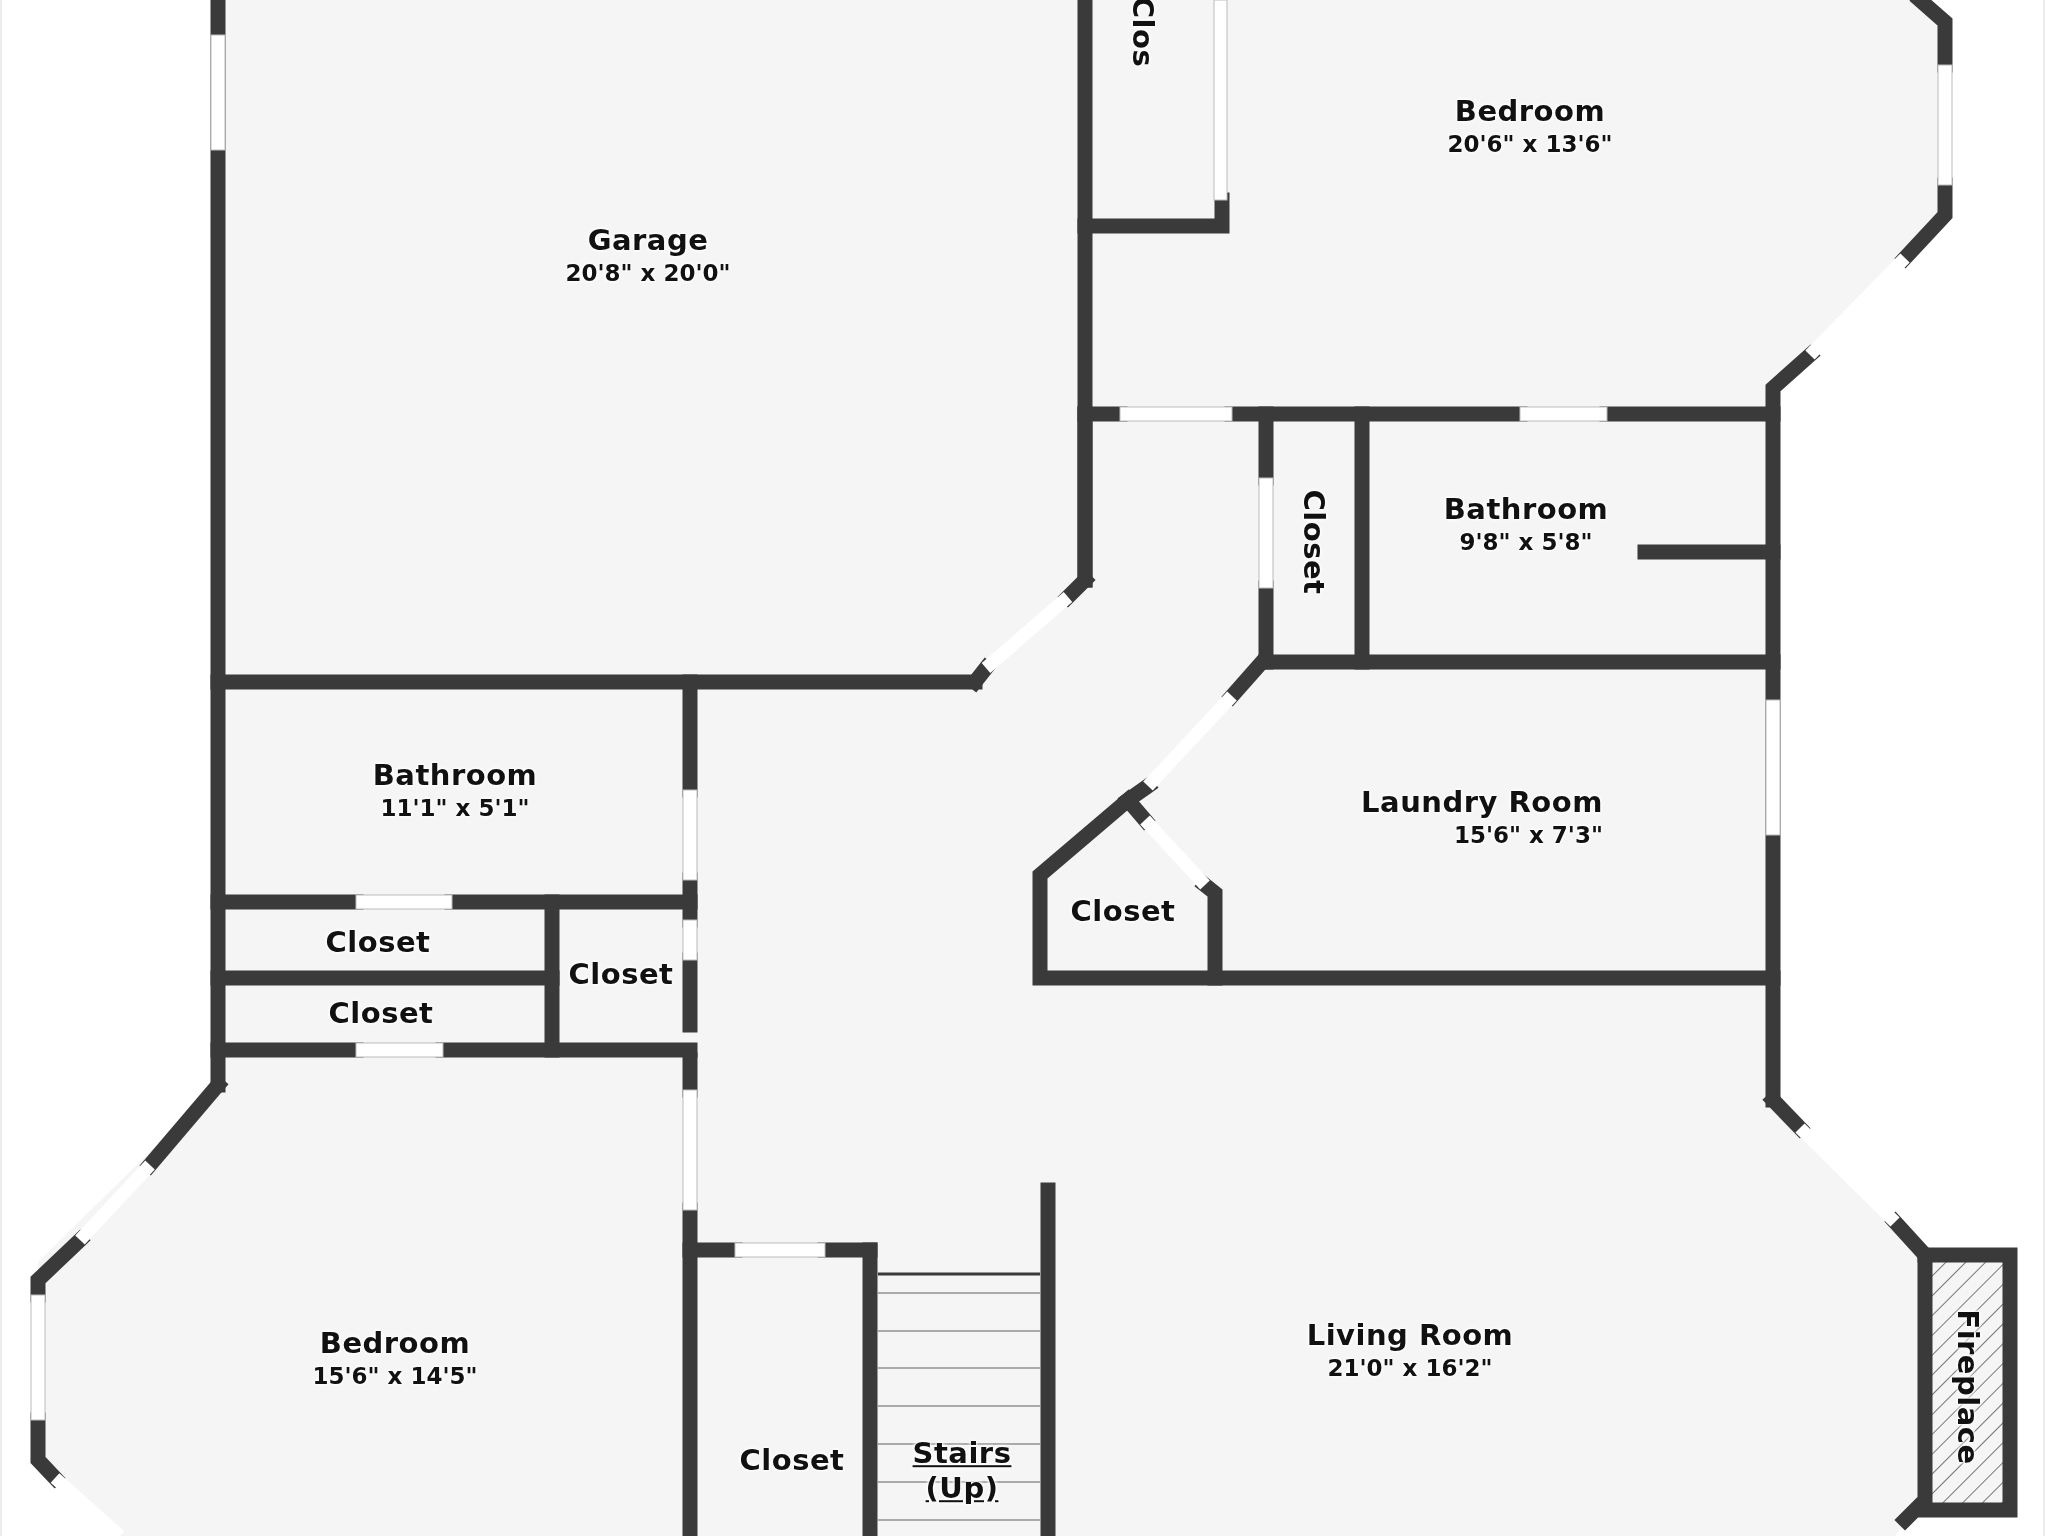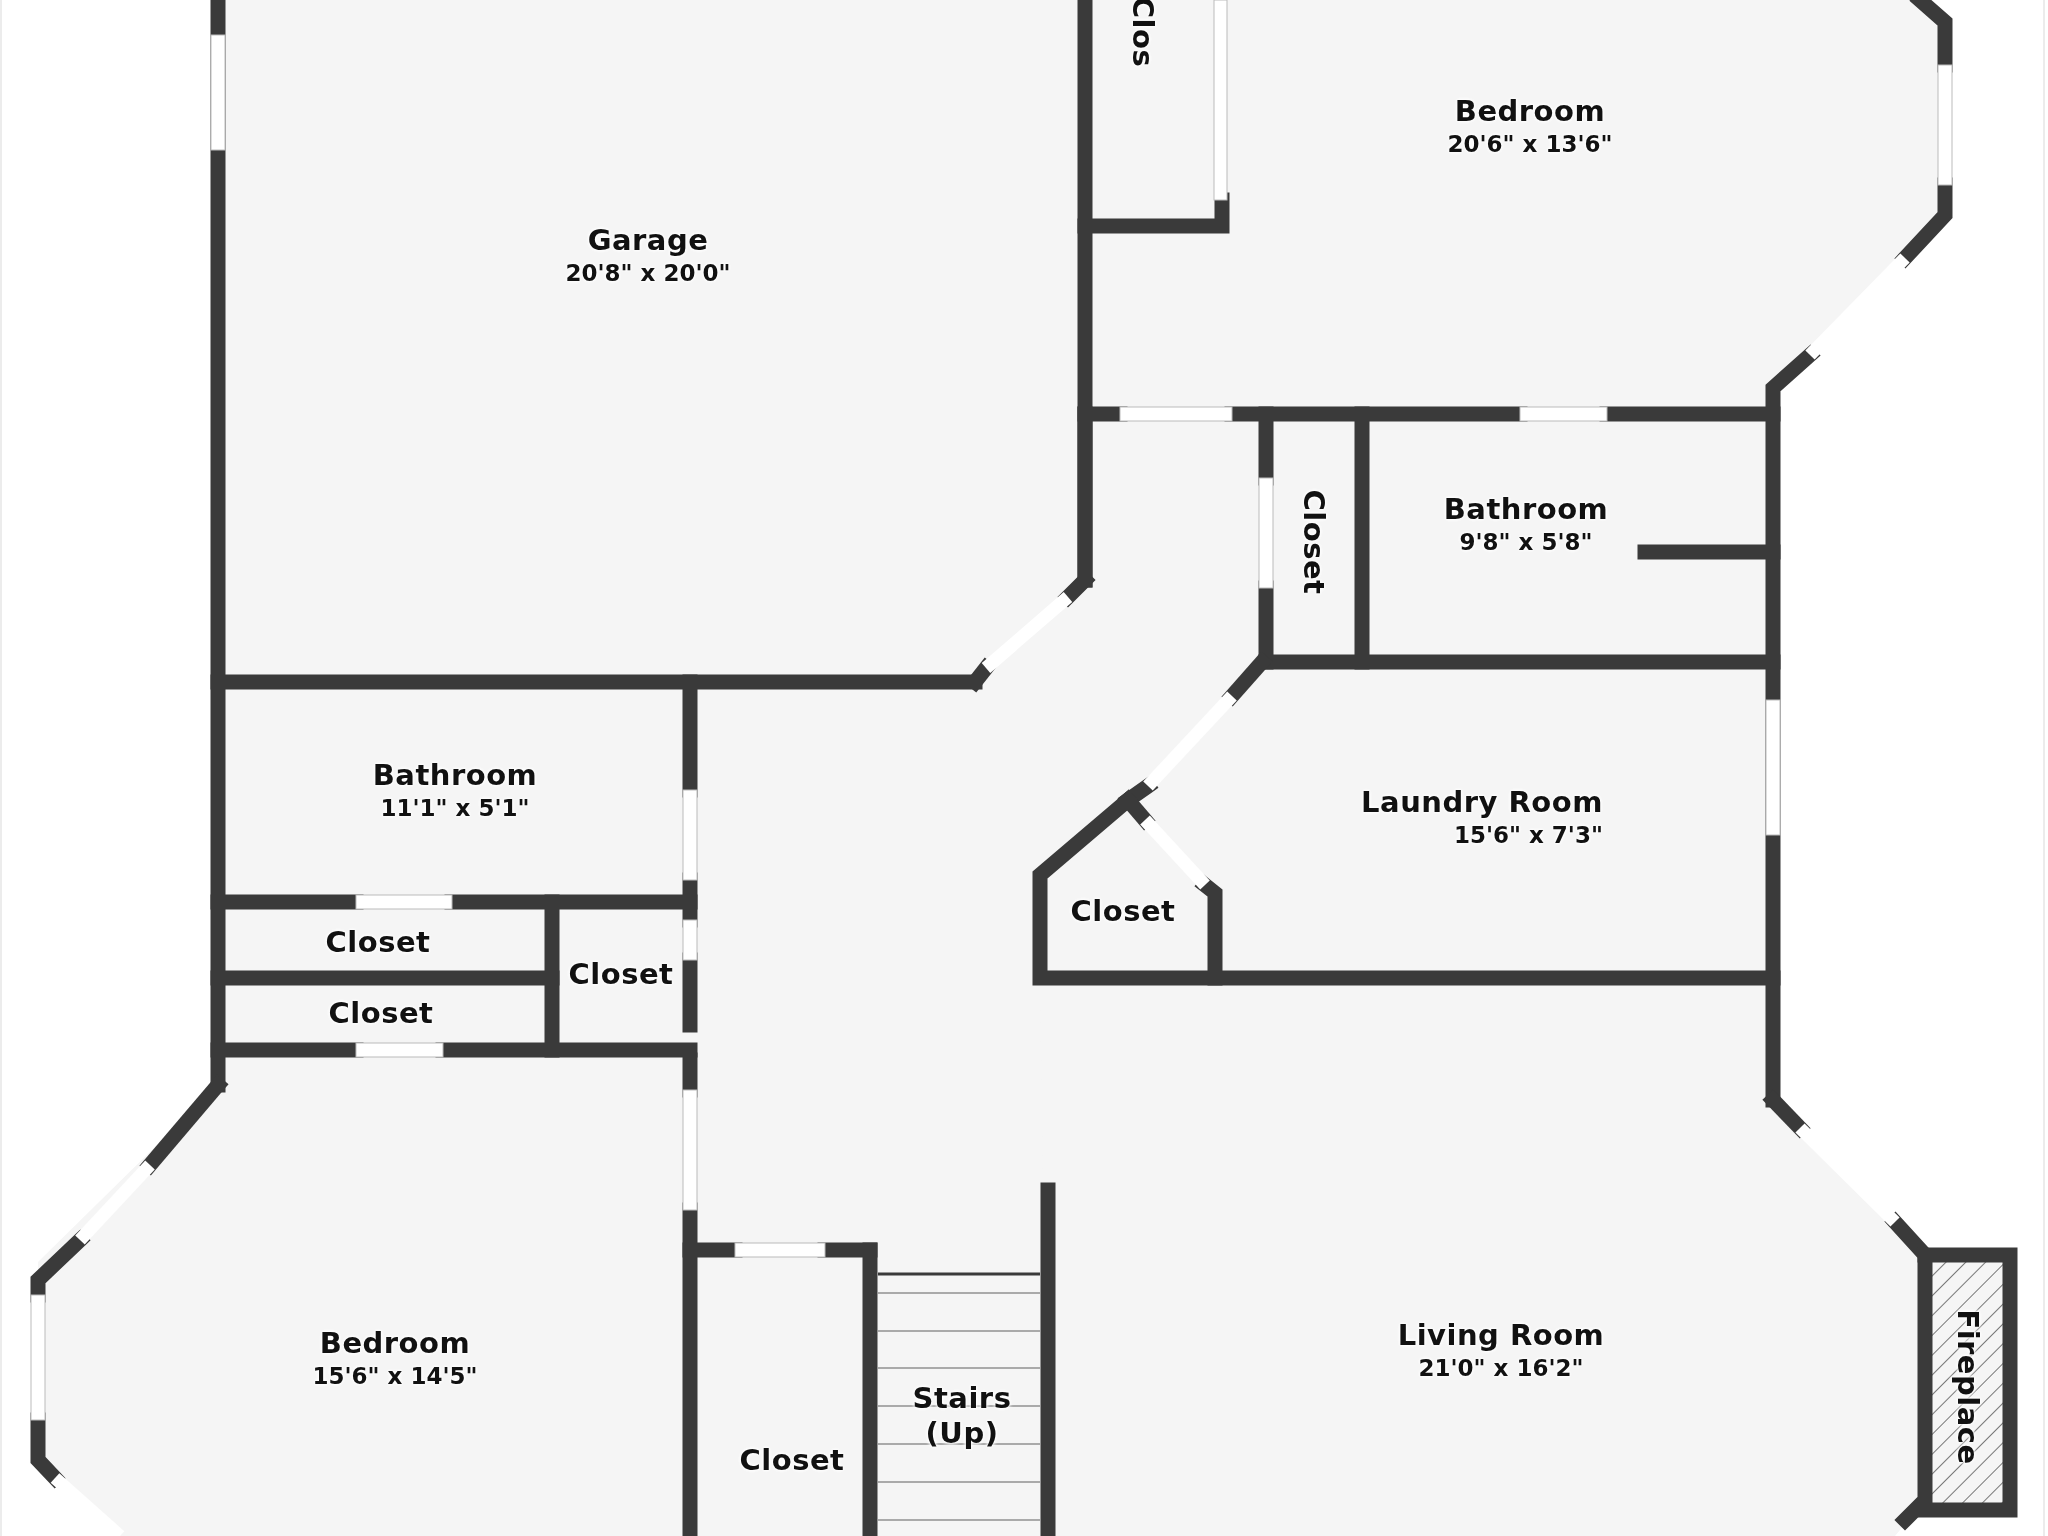--- a/index.html
+++ b/index.html
@@ -163,21 +163,21 @@
   <span class="dims">9'8" x 5'8"</span>
 </div>
 <div class="label" style="left:455px;top:790px;">
   <span class="name">Bathroom</span>
   <span class="dims">11'1" x 5'1"</span>
 </div>
 <div class="label" style="left:1482px;top:817px;text-align:right;">
   <span class="name">Laundry Room</span>
   <span class="dims">15'6" x 7'3"</span>
 </div>
-<div class="label" style="left:1501px;top:1350px;">
+<div class="label" style="left:1410px;top:1350px;">
   <span class="name">Living Room</span>
   <span class="dims">21'0" x 16'2"</span>
 </div>
 <div class="label" style="left:395px;top:1358px;">
   <span class="name">Bedroom</span>
   <span class="dims">15'6" x 14'5"</span>
 </div>
 
 <div class="label rot90" style="left:1143px;top:32px;">
   <span class="name">Clos</span>
@@ -194,19 +194,19 @@
 <div class="label" style="left:381px;top:1013px;">
   <span class="name">Closet</span>
 </div>
 <div class="label" style="left:621px;top:974px;">
   <span class="name">Closet</span>
 </div>
 <div class="label" style="left:792px;top:1460px;">
   <span class="name">Closet</span>
 </div>
 
-<div class="label" style="left:962px;top:1416px;">
+<div class="label" style="left:962px;top:1471px;text-decoration:underline;">
   <span class="name">Stairs</span>
   <span class="name">(Up)</span>
 </div>
 <div class="label rot90" style="left:1968px;top:1387px;">
   <span class="name">Fireplace</span>
 </div>
 
 </body></html>

